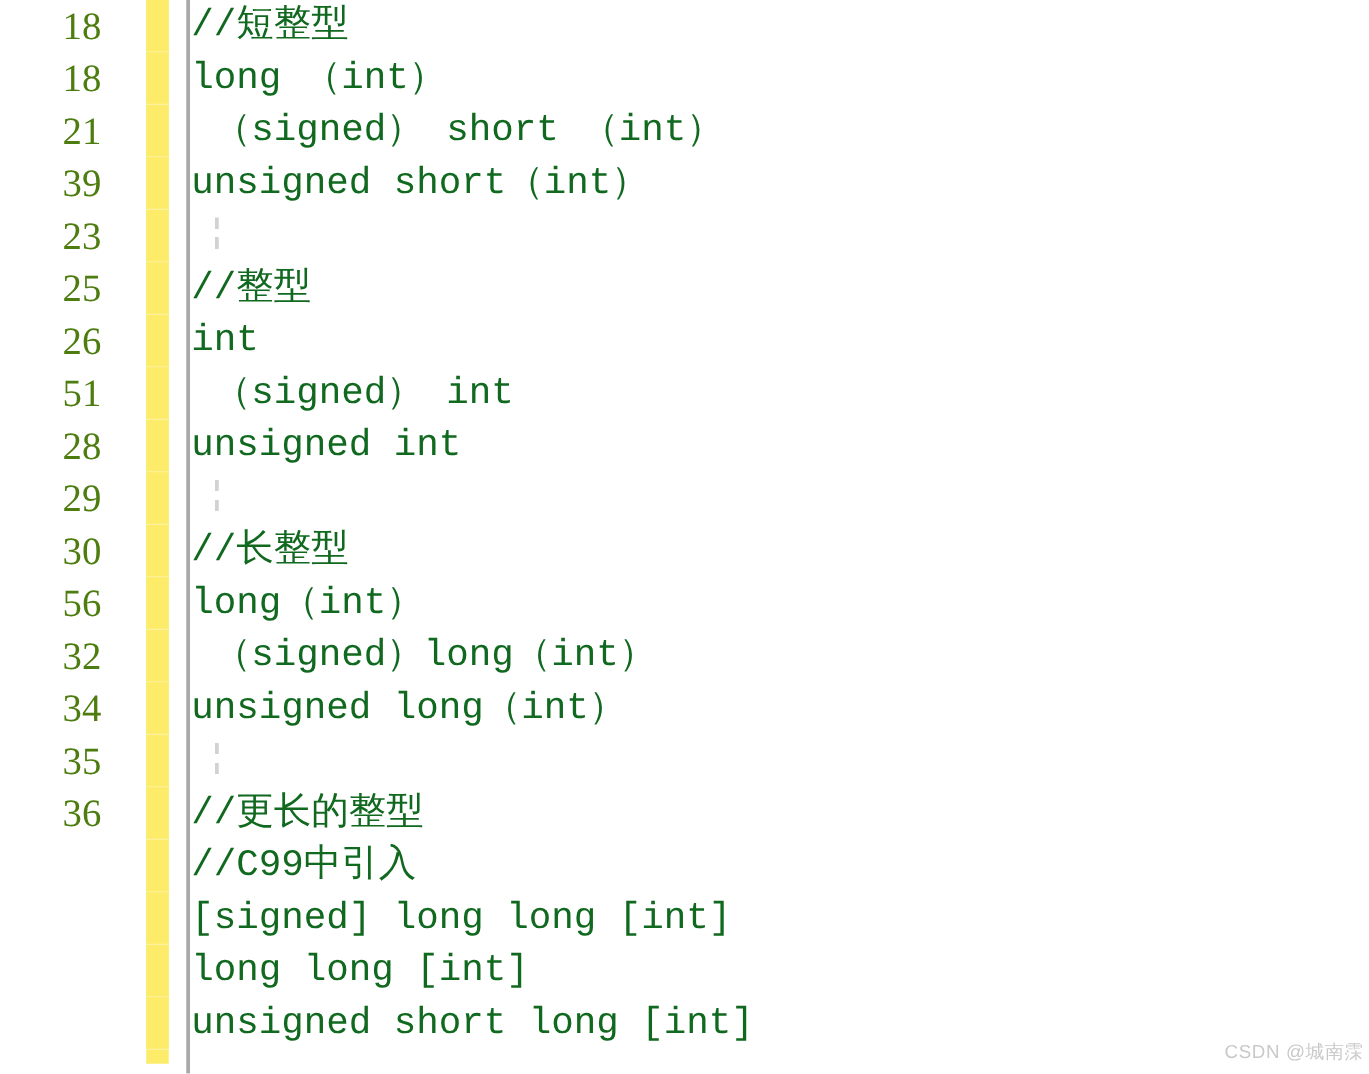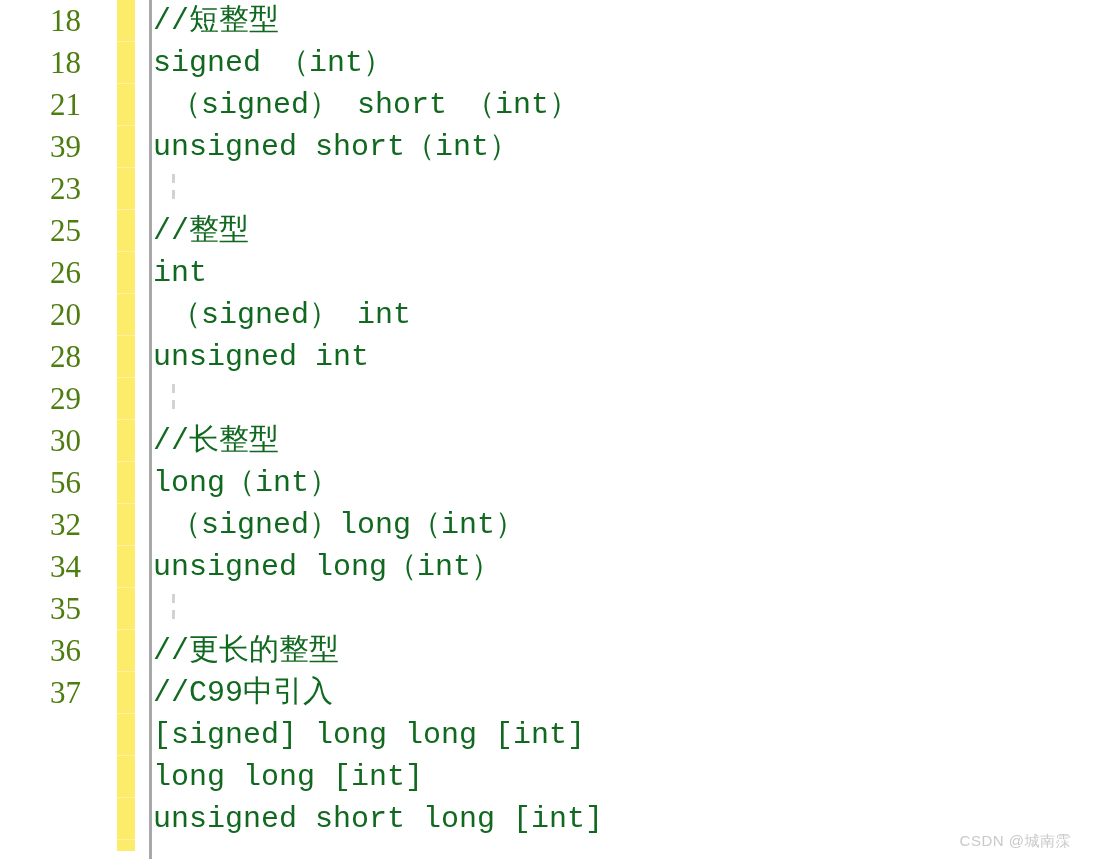--- a/index.html
+++ b/index.html
@@ -115,21 +115,21 @@
       #d2d2d2 0px,
       #d2d2d2 9px,
       rgba(255,255,255,0) 9px,
       rgba(255,255,255,0) 16px
     );
   }
 
   
   .watermark {
     position: absolute;
-    right: 24px;
+    right: 4px;
     bottom: 8px;
     font-family: "Liberation Sans", "DejaVu Sans", sans-serif;
     font-size: 15px;
     color: #c9c9c9;
     letter-spacing: 0.5px;
     white-space: pre;
     user-select: none;
   }
 </style>
 </head>
@@ -140,30 +140,29 @@
   <div class="editor">
 
     <div class="gutter">
         <div class="gutter-line">18</div>
         <div class="gutter-line">18</div>
         <div class="gutter-line">21</div>
         <div class="gutter-line">39</div>
         <div class="gutter-line">23</div>
         <div class="gutter-line">25</div>
         <div class="gutter-line">26</div>
-        <div class="gutter-line">20</div>
+        <div class="gutter-line">51</div>
         <div class="gutter-line">28</div>
         <div class="gutter-line">29</div>
         <div class="gutter-line">30</div>
         <div class="gutter-line">56</div>
         <div class="gutter-line">32</div>
         <div class="gutter-line">34</div>
         <div class="gutter-line">35</div>
         <div class="gutter-line">36</div>
-        <div class="gutter-line">37</div>
       </div>
 
     <div class="change-bar">
         <div class="change-bar-seg"></div>
         <div class="change-bar-seg"></div>
         <div class="change-bar-seg"></div>
         <div class="change-bar-seg"></div>
         <div class="change-bar-seg"></div>
         <div class="change-bar-seg"></div>
         <div class="change-bar-seg"></div>
@@ -179,21 +178,21 @@
         <div class="change-bar-seg"></div>
         <div class="change-bar-seg"></div>
         <div class="change-bar-seg"></div>
         <div class="change-bar-seg"></div>
       </div>
 
     <div class="separator"></div>
 
     <div class="code">
         <div class="code-line comment">//短整型</div>
-        <div class="code-line">signed （int）</div>
+        <div class="code-line">long （int）</div>
         <div class="code-line"> （signed） short （int）</div>
         <div class="code-line">unsigned short（int）</div>
         <div class="code-line indent-guide"></div>
         <div class="code-line comment">//整型</div>
         <div class="code-line">int</div>
         <div class="code-line"> （signed） int</div>
         <div class="code-line">unsigned int</div>
         <div class="code-line indent-guide"></div>
         <div class="code-line comment">//长整型</div>
         <div class="code-line">long（int）</div>

